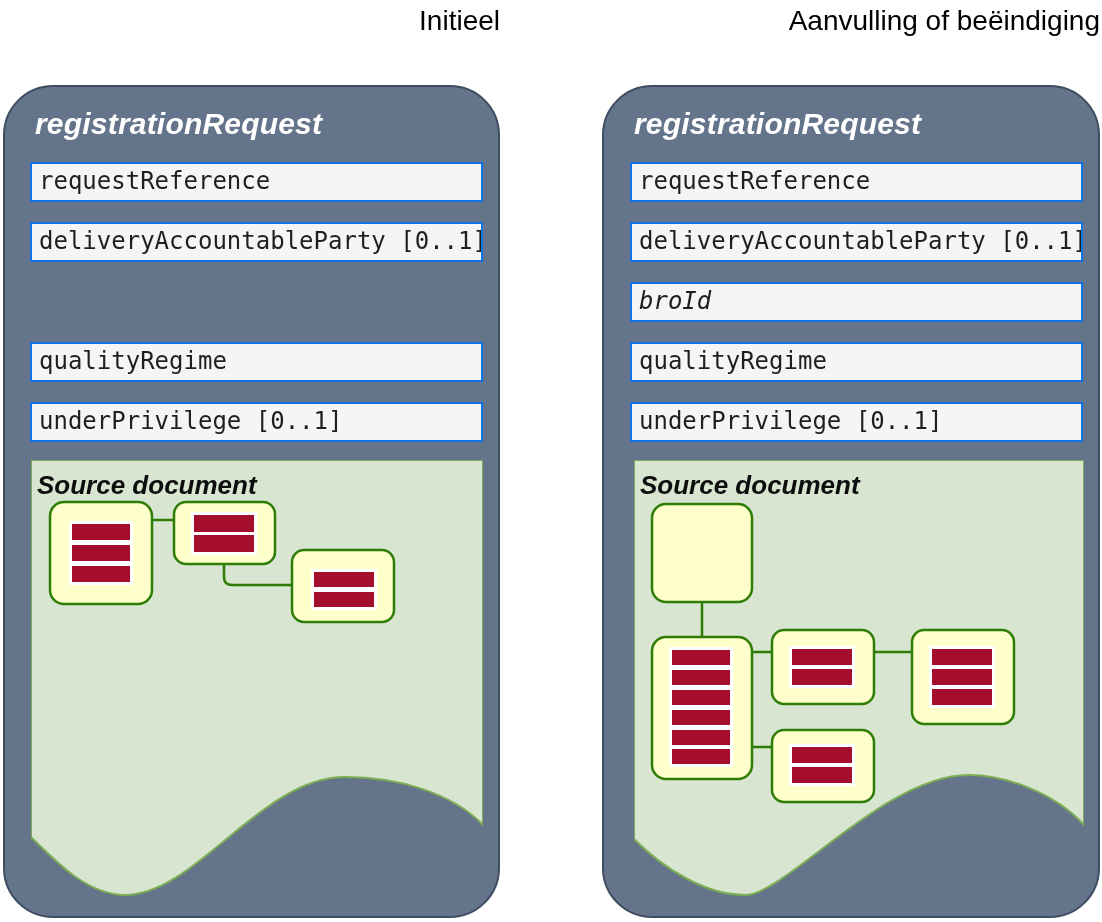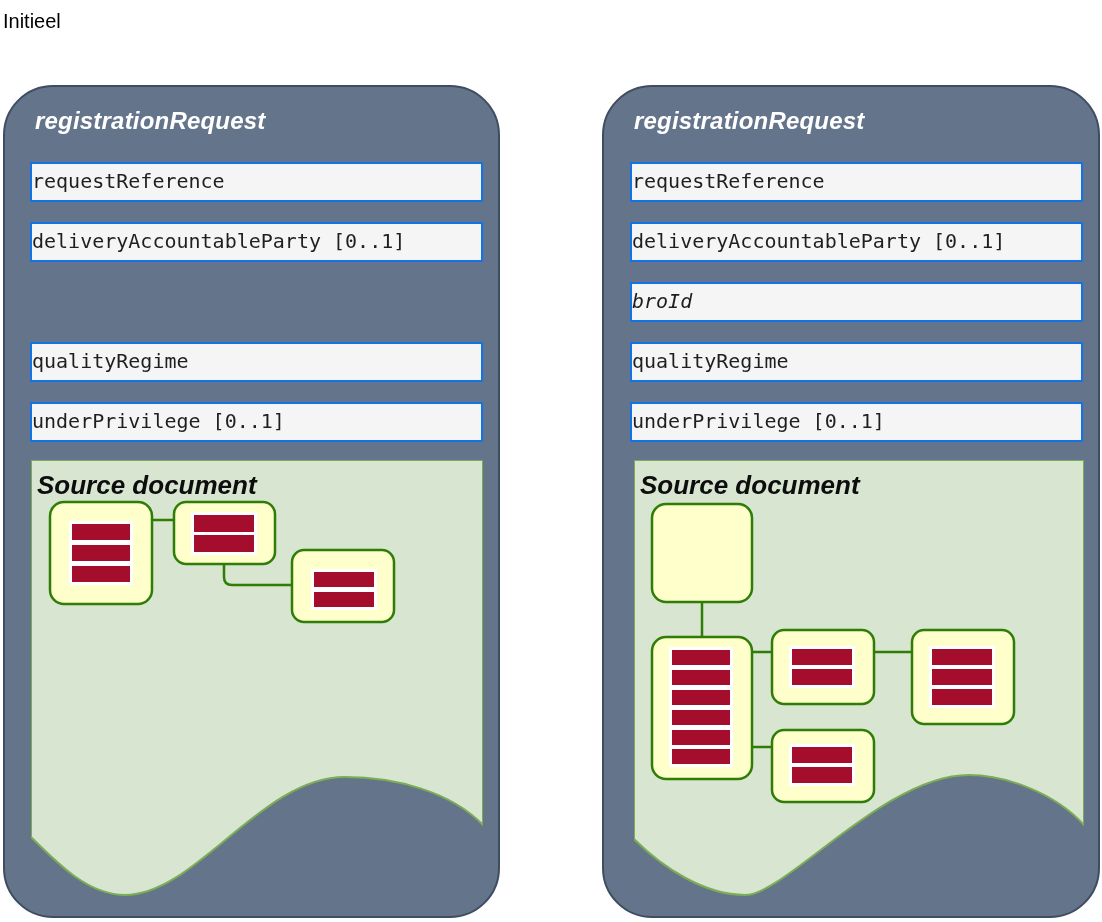--- a/index.html
+++ b/index.html
@@ -1,44 +1,45 @@
 <!DOCTYPE html>
 <html style="--title-text: #000000; --panel-bg: #64748b; --panel-border: #3f4d61; --header-text: #ffffff; --field-bg: #f5f5f5; --field-border: #1273e6; --field-text: #1f1f1f; --green-bg: #d7e5d1; --green-border: #7bad54; --node-fill: #ffffcc; --node-stroke: #2e7d05; --bar-fill: #a50d2d; --bar-backing: #ffffff;"><head>
 <meta charset="utf-8">
 <style>
   html,body{margin:0;padding:0;background:#ffffff;}
   body{width:1102px;height:922px;position:relative;font-family:"Liberation Sans",sans-serif;overflow:hidden;}
   .stage{position:absolute;left:0;top:0;width:1102px;height:922px;}
-  .col-title{position:absolute;top:5px;font-size:20px;line-height:32px;color:var(--title-text);text-align:left;white-space:nowrap;}
+  .col-title{position:absolute;top:5px;font-size:28px;line-height:32px;color:var(--title-text);text-align:right;white-space:nowrap;}
   .col-title.left{left:3px;width:497px;}
   .col-title.right{left:602px;width:498px;}
   .panel{position:absolute;top:85px;height:833px;background:var(--panel-bg);
          border:2px solid var(--panel-border);border-radius:50px;box-sizing:border-box;}
   .panel.left{left:3px;width:497px;}
   .panel.right{left:602px;width:498px;}
   .panel-header{position:absolute;left:30px;top:20px;color:var(--header-text);
-                font-size:24px;font-weight:bold;font-style:italic;letter-spacing:.2px;white-space:nowrap;}
+                font-size:30px;font-weight:bold;font-style:italic;letter-spacing:.2px;white-space:nowrap;}
   .field{position:absolute;width:453px;height:40px;box-sizing:border-box;
          background:var(--field-bg);border:2px solid var(--field-border);
-         font-family:"DejaVu Sans Mono","Liberation Mono",monospace;font-size:20px;line-height:35px;
-         color:var(--field-text);white-space:nowrap;overflow:hidden;}
+         font-family:"DejaVu Sans Mono","Liberation Mono",monospace;font-size:24px;line-height:35px;
+         padding-left:7px;color:var(--field-text);white-space:nowrap;overflow:hidden;}
   .panel.left  .field{left:25px;}
   .panel.right .field{left:26px;}
   svg.srcdoc{position:absolute;top:373px;display:block;}
   .panel.left  svg.srcdoc{left:26px;}
   .panel.right svg.srcdoc{left:30px;}
   .srcdoc-label{font-family:"Liberation Sans",sans-serif;font-size:26px;font-weight:bold;
                 font-style:italic;fill:#0d0d0d;}
 </style>
 </head>
 <body>
 
 <div class="stage">
 
   <div class="col-title left">Initieel</div>
+  <div class="col-title right">Aanvulling of beëindiging</div>
 
   <div class="panel left">
     <div class="panel-header">registrationRequest</div>
     <div class="fields">
         <div class="field" style="top: 75px;">requestReference</div>
         <div class="field" style="top: 135px;">deliveryAccountableParty [0..1]</div>
         <div class="field" style="top: 255px;">qualityRegime</div>
         <div class="field" style="top: 315px;">underPrivilege [0..1]</div>
       </div>
     <svg class="srcdoc" xmlns="http://www.w3.org/2000/svg" viewBox="0 0 452 448" width="452" height="448">

